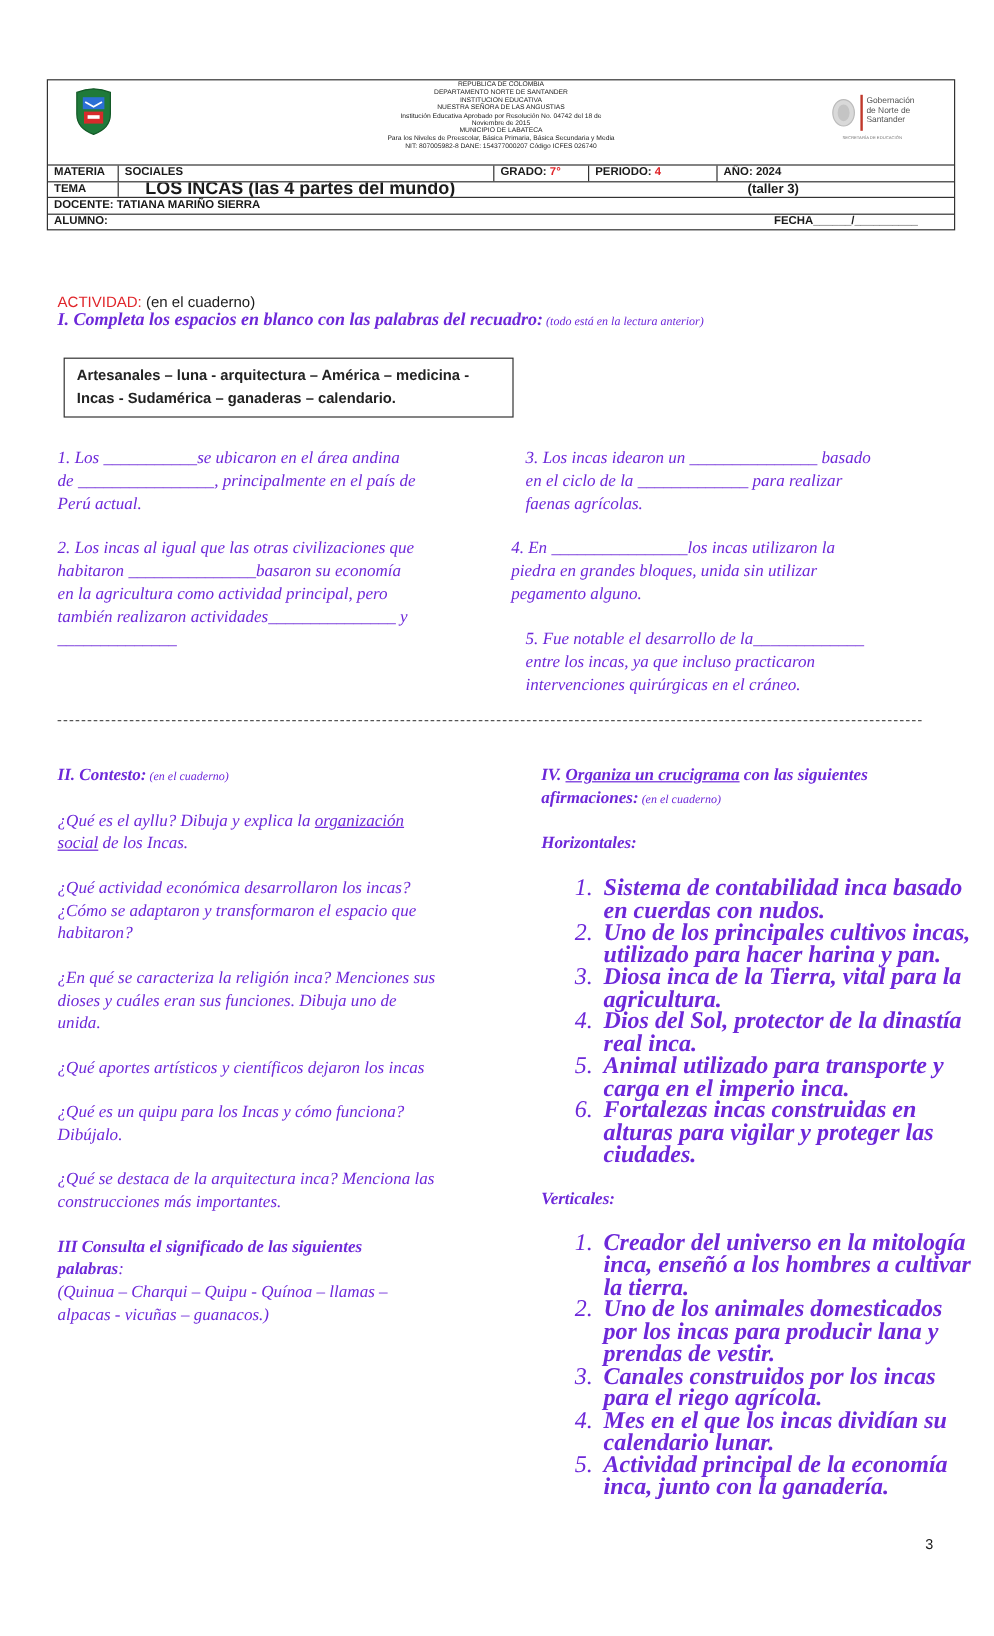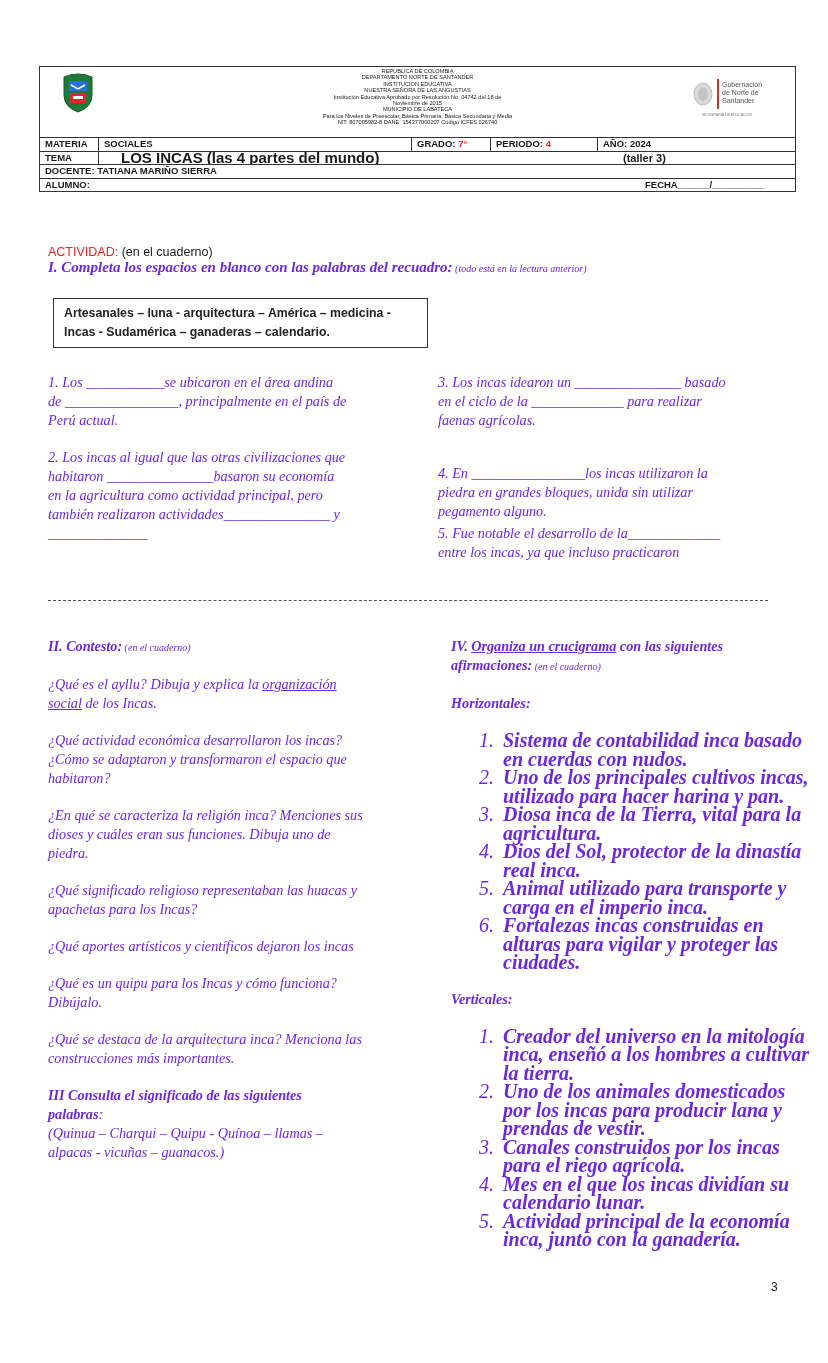--- a/index.html
+++ b/index.html
@@ -125,54 +125,51 @@
   <div>también realizaron actividades_______________ y</div>
   <div>______________</div>
 </div>
 
 <div class="abs p" style="left:438px;top:373px;width:360px;">
   <div>3. Los incas idearon un _______________ basado</div>
   <div>en el ciclo de la _____________ para realizar</div>
   <div>faenas agrícolas.</div>
 </div>
 
-<div class="abs p" style="left:438px;top:448px;width:360px;margin-top:16px;">
+<div class="abs p" style="left:426px;top:448px;width:360px;">
   <div>4. En ________________los incas utilizaron la</div>
   <div>piedra en grandes bloques, unida sin utilizar</div>
   <div>pegamento alguno.</div>
 </div>
 
 <div class="abs p" style="left:438px;top:524px;width:360px;">
   <div>5.  Fue notable el desarrollo de la_____________</div>
   <div>entre los incas, ya que incluso practicaron</div>
+  <div>intervenciones quirúrgicas en el cráneo.</div>
 </div>
 
 <div class="dashes"></div>
 
 <div class="abs p" style="left:48px;top:637px;width:375px;">
   <div style="margin-bottom:18px;">
     <span class="b">II. Contesto:</span><span class="small"> (en el cuaderno)</span>
   </div>
   <div style="margin-bottom:18px;">
     <span> ¿Qué es el ayllu? Dibuja y explica la </span><span class="u">organización</span><br>
     <span class="u">social</span><span> de los Incas.</span>
   </div>
   <div style="margin-bottom:18px;">
     <div> ¿Qué actividad económica desarrollaron los incas?</div>
     <div>¿Cómo se adaptaron y transformaron el espacio que</div>
     <div>habitaron?</div>
   </div>
   <div style="margin-bottom:18px;">
     <div>¿En qué se caracteriza la religión inca? Menciones sus</div>
     <div>dioses y cuáles eran sus funciones. Dibuja uno de</div>
-    <div>piedra.</div>
-  </div>
-  <div style="margin-bottom:18px;">
-    <div>¿Qué significado religioso representaban las huacas y</div>
-    <div>apachetas para los Incas?</div>
+    <div>unida.</div>
   </div>
   <div style="margin-bottom:18px;">
     <div> ¿Qué aportes artísticos y científicos dejaron los incas</div>
   </div>
   <div style="margin-bottom:18px;">
     <div>¿Qué es un quipu para los Incas y cómo funciona?</div>
     <div>Dibújalo.</div>
   </div>
   <div style="margin-bottom:18px;">
     <div>¿Qué se destaca de la arquitectura inca? Menciona las</div>

